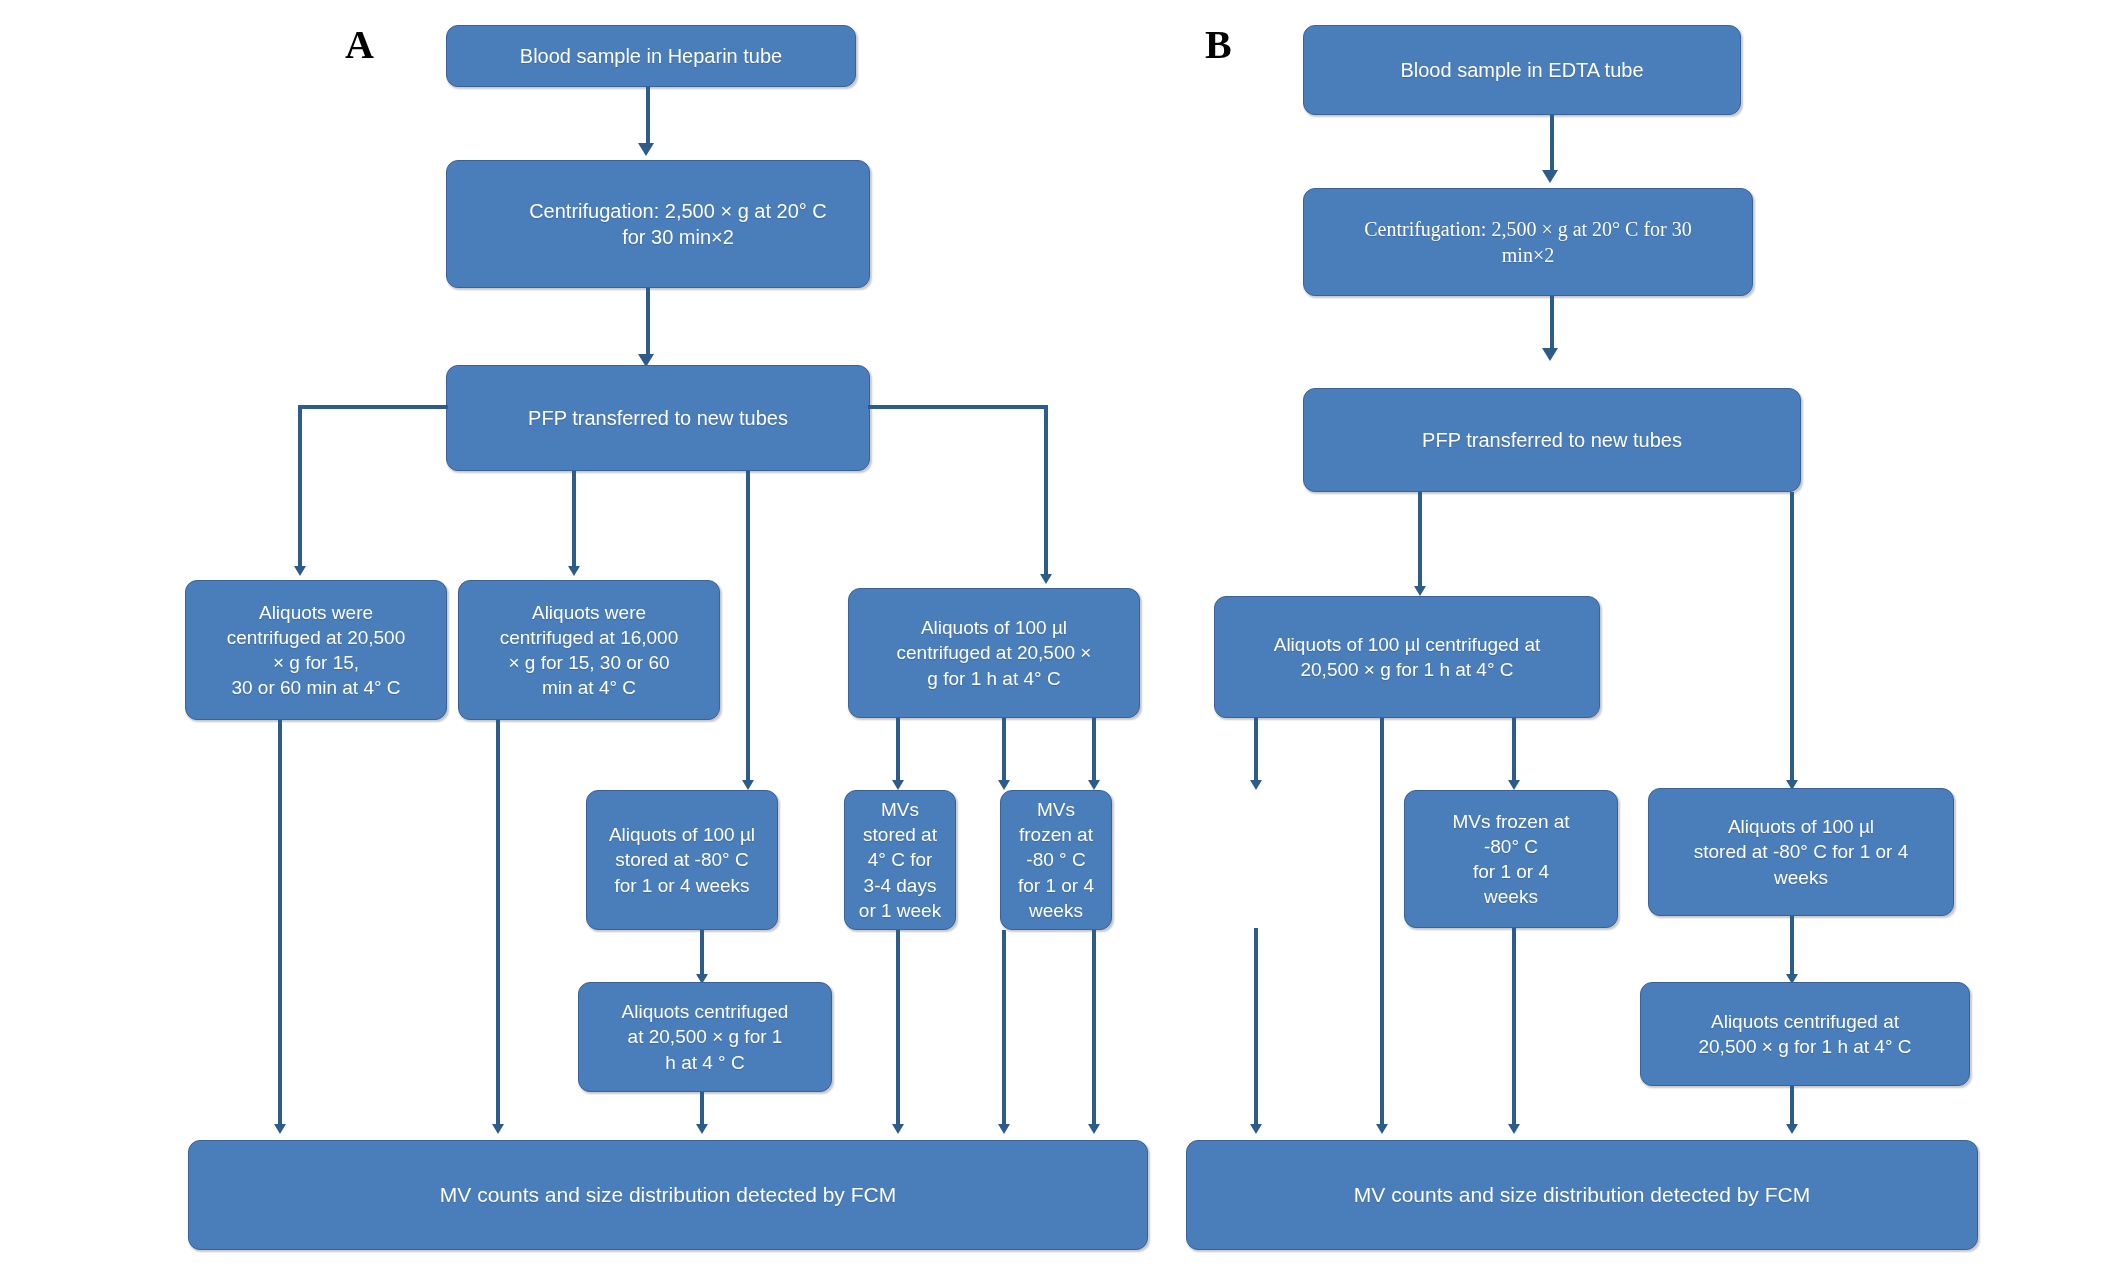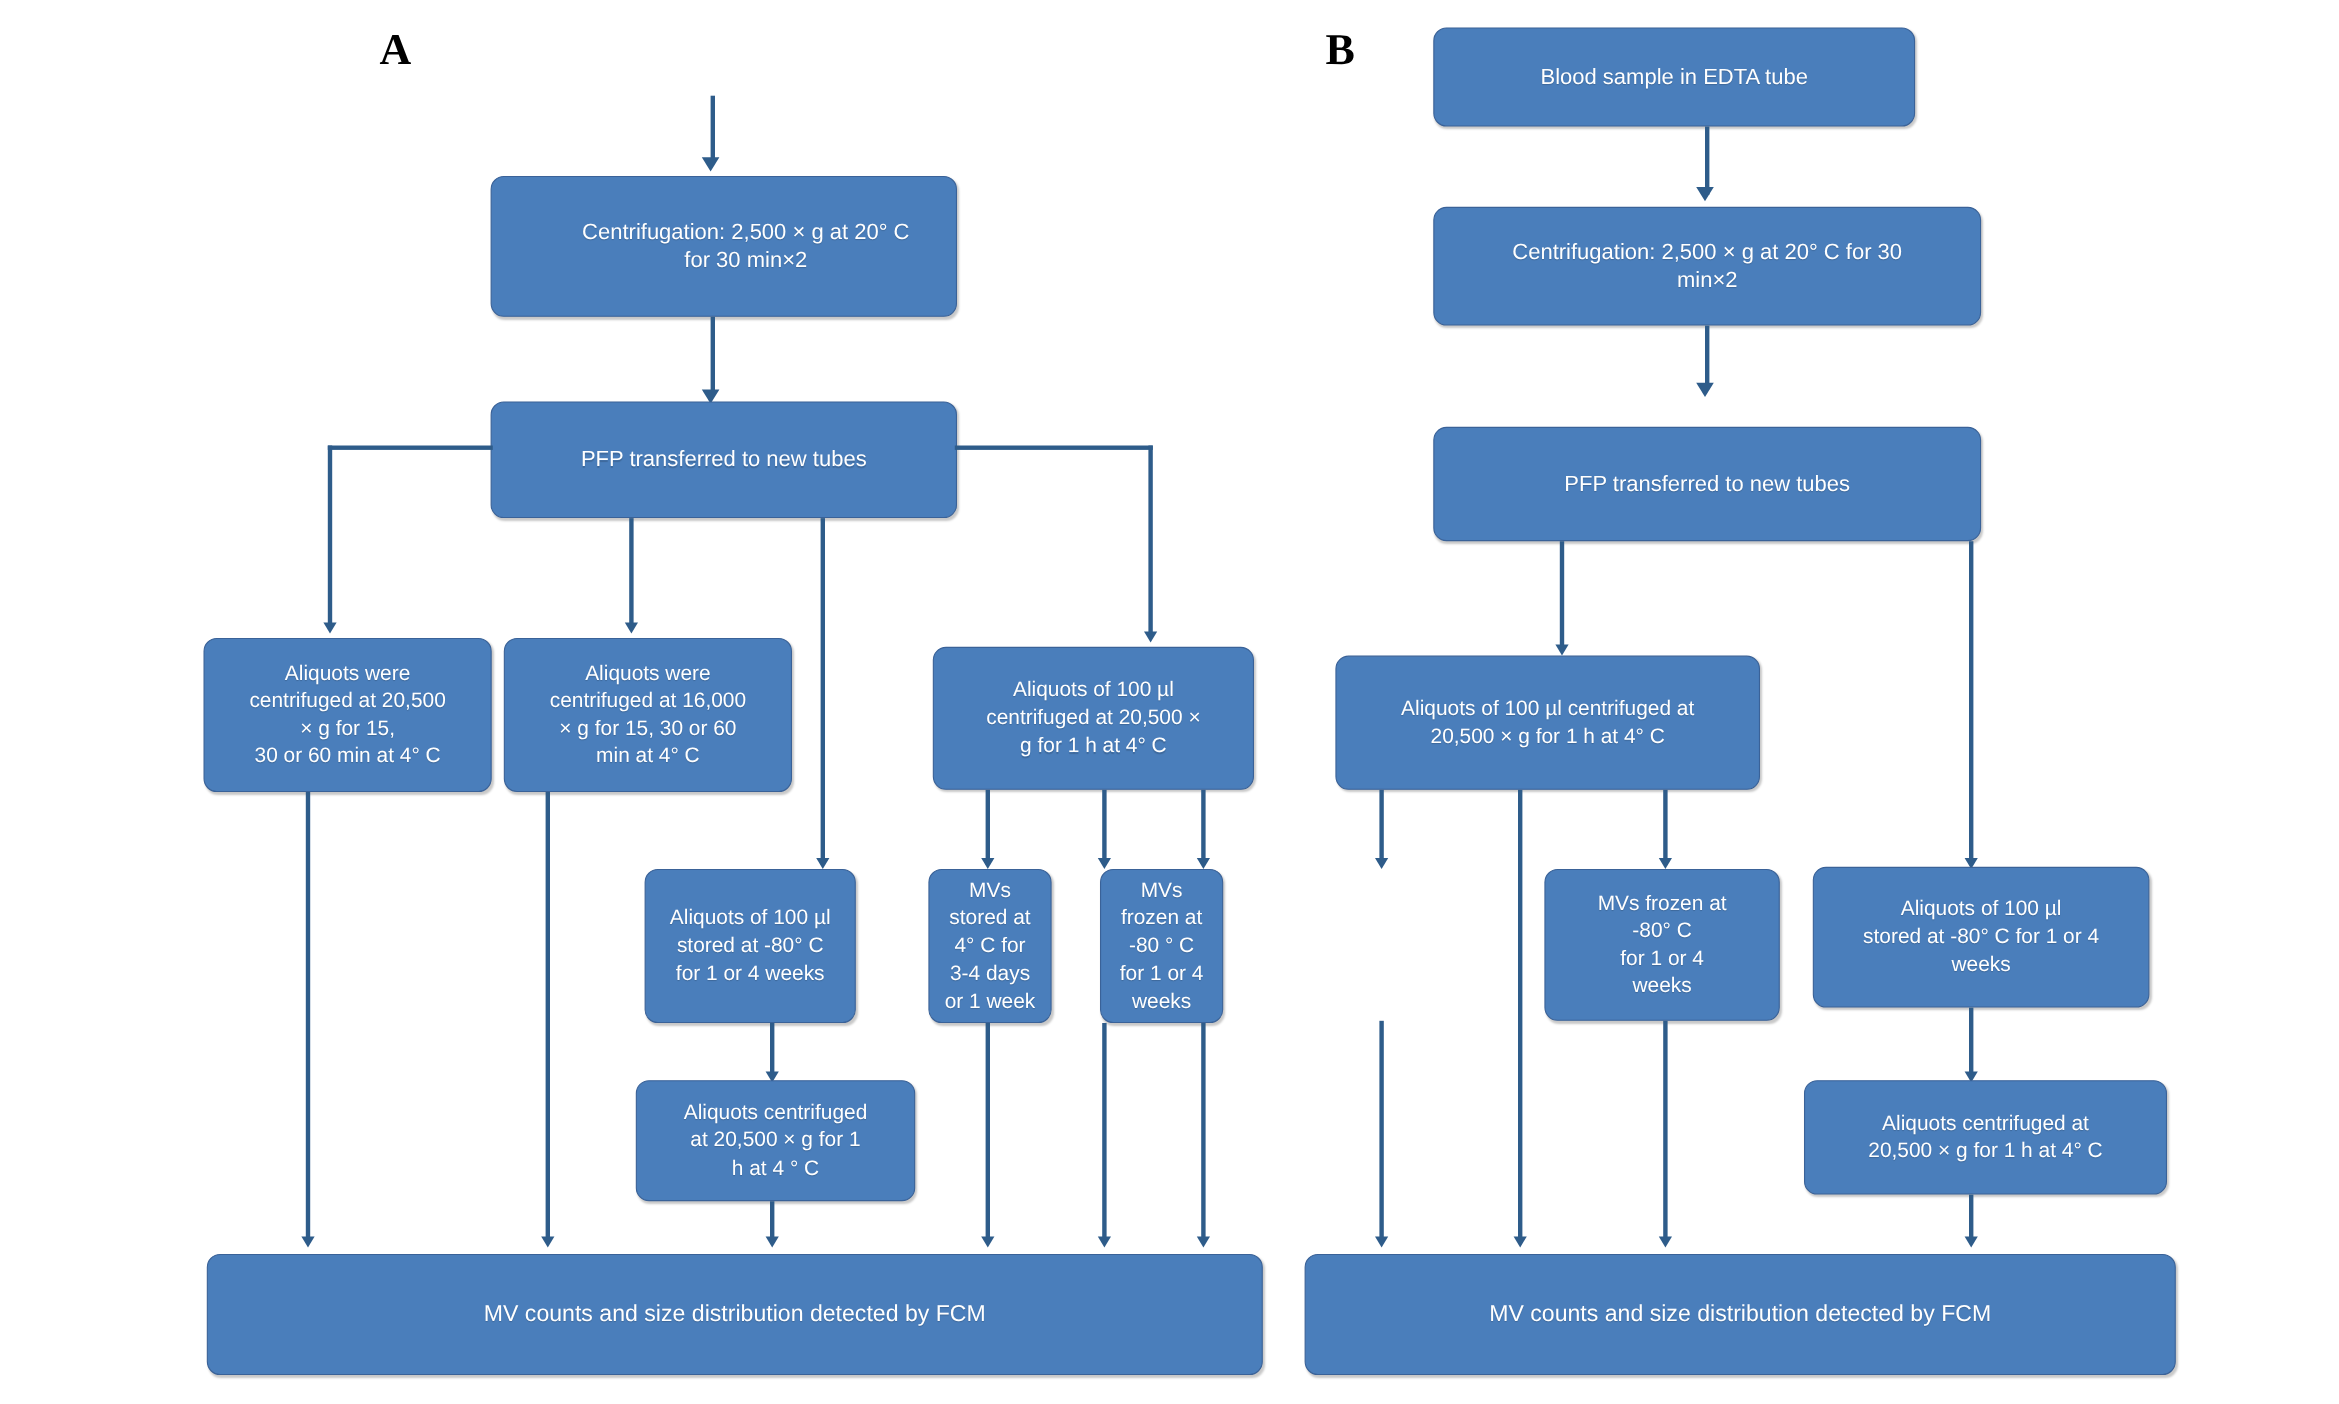--- a/index.html
+++ b/index.html
@@ -64,20 +64,21 @@
     border-top-width: 10px;
   }
 </style>
 </head>
 <body>
 
 <div id="canvas">
 
   <div class="panel-label" style="left:345px; top:25px;">A</div>
 
+  <div class="node" style="left:446px; top:25px; width:410px; height:62px;">Blood sample in Heparin tube</div>
 
   <div class="vline" style="left:646px; top:87px; height:62px;"></div>
   <div class="arrowhead" style="left:638px; top:143px;"></div>
 
   <div class="node" style="left:446px; top:160px; width:424px; height:128px;padding-left:48px;">Centrifugation: 2,500 × g  at 20°  C
 for 30 min×2</div>
 
   <div class="vline" style="left:646px; top:288px; height:72px;"></div>
   <div class="arrowhead" style="left:638px; top:354px;"></div>
 
@@ -163,21 +164,21 @@
 
   <div class="node wide" style="left:188px; top:1140px; width:960px; height:110px;">MV counts and size distribution detected by FCM</div>
 
   <div class="panel-label" style="left:1205px; top:25px;">B</div>
 
   <div class="node" style="left:1303px; top:25px; width:438px; height:90px;">Blood sample in EDTA tube</div>
 
   <div class="vline" style="left:1550px; top:115px; height:62px;"></div>
   <div class="arrowhead" style="left:1542px; top:170px;"></div>
 
-  <div class="node" style="left:1303px; top:188px; width:498px; height:108px;">Centrifugation: 2,500 × g at 20°  C for 30
+  <div class="node" style="left:1303px; top:188px; width:450px; height:108px;font-family:Liberation Serif, serif;">Centrifugation: 2,500 × g at 20°  C for 30
 min×2</div>
 
   <div class="vline" style="left:1550px; top:296px; height:58px;"></div>
   <div class="arrowhead" style="left:1542px; top:348px;"></div>
 
   <div class="node" style="left:1303px; top:388px; width:498px; height:104px;">PFP transferred to new tubes</div>
 
   <div class="vline" style="left:1418px; top:492px; height:100px;"></div>
   <div class="arrowhead thin" style="left:1414px; top:586px;"></div>
 

